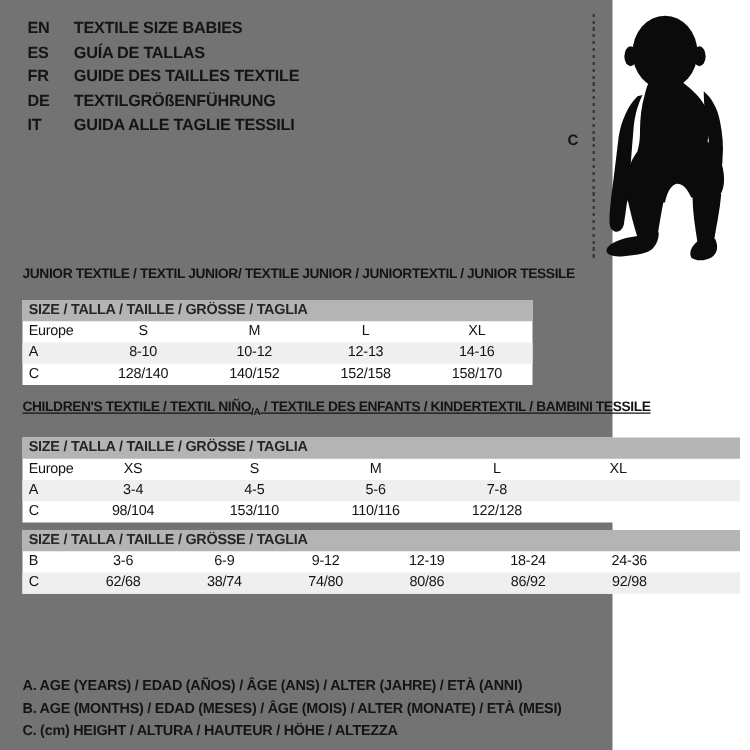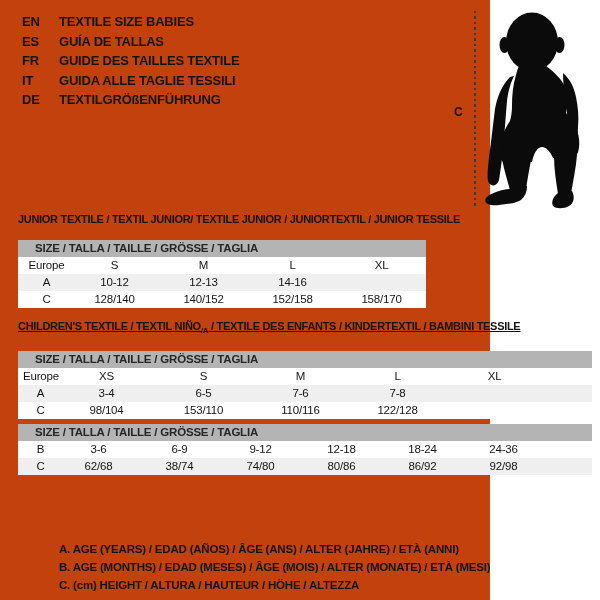--- a/index.html
+++ b/index.html
@@ -7,21 +7,21 @@
     --shade:#efefef;
     --ink:#141414;
   }
   *{margin:0;padding:0;box-sizing:border-box;}
   html,body{width:600px;height:600px;}
   body{
     font-family:"Liberation Sans","DejaVu Sans",sans-serif;
     background:#ffffff;color:var(--ink);
     position:relative;overflow:hidden;
   }
-  .page{position:absolute;inset:0;width:490px;height:600px;background:#c2410c;}
+  .page{position:absolute;inset:0;width:490px;height:600px;background:#737373;}
 
   
   .lang-block{position:absolute;left:22px;top:12px;}
   .lang-row{display:grid;grid-template-columns:37px auto;line-height:19.6px;
     font-size:13px;font-weight:bold;letter-spacing:-0.2px;white-space:nowrap;}
 
   
   .figure{position:absolute;left:450px;top:5px;width:148px;height:210px;}
   .dash-line{position:absolute;left:24px;top:6px;width:2px;height:197px;
     background:repeating-linear-gradient(to bottom,#3c3c3c 0 2.5px,transparent 2.5px 5.5px);}
@@ -38,33 +38,33 @@
   .s0 .titles{margin-bottom:13px;text-align:center;}
   .s1 .titles{margin-bottom:13px;text-decoration:underline;}
   .s2 .titles{margin-bottom:11px;}
   .sec-title sub{font-size:8px;letter-spacing:-0.3px;}
 
   .size-table{background:#fff;}
   .t0{width:408px;}
   .t1{width:574px;}
   .t2{width:574px;}
   .table-bar{height:17px;line-height:17px;background:var(--bar);color:#262626;
-    font-size:11.5px;font-weight:bold;letter-spacing:-0.2px;padding-left:17px;
+    font-size:11.5px;font-weight:bold;letter-spacing:-0.2px;padding-left:5px;
     white-space:nowrap;}
   .t-row{height:17px;line-height:17px;display:grid;font-size:11.5px;
     letter-spacing:-0.2px;white-space:nowrap;}
   .t0 .t-row{grid-template-columns:52px repeat(4,89px);}
   .t1 .t-row{grid-template-columns:40px repeat(5,97px) 1fr;}
   .t2 .t-row{grid-template-columns:40px repeat(6,81px) 1fr;}
   .t-row.shaded{background:var(--shade);}
-  .t-row .lbl{text-align:center;padding-left:5px;}
+  .t-row .lbl{text-align:left;padding-left:5px;}
   .t-row .val{text-align:center;}
 
   
-  .footnotes{position:absolute;left:18px;top:540px;margin-left:41px;}
+  .footnotes{position:absolute;left:18px;top:540px;}
   .footnote-line{font-size:11.5px;font-weight:bold;letter-spacing:-0.2px;
     line-height:18.2px;white-space:nowrap;}
 </style>
 </head>
 <body>
 
 <div class="page">
 
   <div class="lang-block" id="langBlock">
       <div class="lang-row">
@@ -73,26 +73,26 @@
       </div>
       <div class="lang-row">
         <span>ES</span>
         <span>GUÍA DE TALLAS</span>
       </div>
       <div class="lang-row">
         <span>FR</span>
         <span>GUIDE DES TAILLES TEXTILE</span>
       </div>
       <div class="lang-row">
+        <span>DE</span>
+        <span>TEXTILGRÖßENFÜHRUNG</span>
+      </div>
+      <div class="lang-row">
         <span>IT</span>
         <span>GUIDA ALLE TAGLIE TESSILI</span>
-      </div>
-      <div class="lang-row">
-        <span>DE</span>
-        <span>TEXTILGRÖßENFÜHRUNG</span>
       </div>
     </div>
 
   <div class="figure">
     <div class="dash-line"></div>
     <div class="measure-label">C</div>
     <svg width="120" height="210" viewBox="0 0 120 210" aria-hidden="true">
       <g fill="#0b0b0b">
 
         <ellipse cx="52" cy="37" rx="26" ry="29.5"></ellipse>
@@ -165,20 +165,21 @@
           <div class="table-bar">SIZE / TALLA / TAILLE / GRÖSSE / TAGLIA</div>
           <div class="t-row">
             <span class="lbl">Europe</span>
             <span class="val">S</span>
             <span class="val">M</span>
             <span class="val">L</span>
             <span class="val">XL</span>
           </div>
           <div class="t-row shaded">
             <span class="lbl">A</span>
+            <span class="val">8-10</span>
             <span class="val">10-12</span>
             <span class="val">12-13</span>
             <span class="val">14-16</span>
           </div>
           <div class="t-row">
             <span class="lbl">C</span>
             <span class="val">128/140</span>
             <span class="val">140/152</span>
             <span class="val">152/158</span>
             <span class="val">158/170</span>
@@ -195,42 +196,42 @@
             <span class="lbl">Europe</span>
             <span class="val">XS</span>
             <span class="val">S</span>
             <span class="val">M</span>
             <span class="val">L</span>
             <span class="val">XL</span>
           </div>
           <div class="t-row shaded">
             <span class="lbl">A</span>
             <span class="val">3-4</span>
-            <span class="val">6-5</span>
-            <span class="val">7-6</span>
+            <span class="val">4-5</span>
+            <span class="val">5-6</span>
             <span class="val">7-8</span>
           </div>
           <div class="t-row">
             <span class="lbl">C</span>
             <span class="val">98/104</span>
             <span class="val">153/110</span>
             <span class="val">110/116</span>
             <span class="val">122/128</span>
           </div>
         </div>
       </div>
       <div class="section s2">
         <div class="size-table t2">
           <div class="table-bar">SIZE / TALLA / TAILLE / GRÖSSE / TAGLIA</div>
           <div class="t-row">
             <span class="lbl">B</span>
             <span class="val">3-6</span>
             <span class="val">6-9</span>
             <span class="val">9-12</span>
-            <span class="val">12-18</span>
+            <span class="val">12-19</span>
             <span class="val">18-24</span>
             <span class="val">24-36</span>
           </div>
           <div class="t-row shaded">
             <span class="lbl">C</span>
             <span class="val">62/68</span>
             <span class="val">38/74</span>
             <span class="val">74/80</span>
             <span class="val">80/86</span>
             <span class="val">86/92</span>

